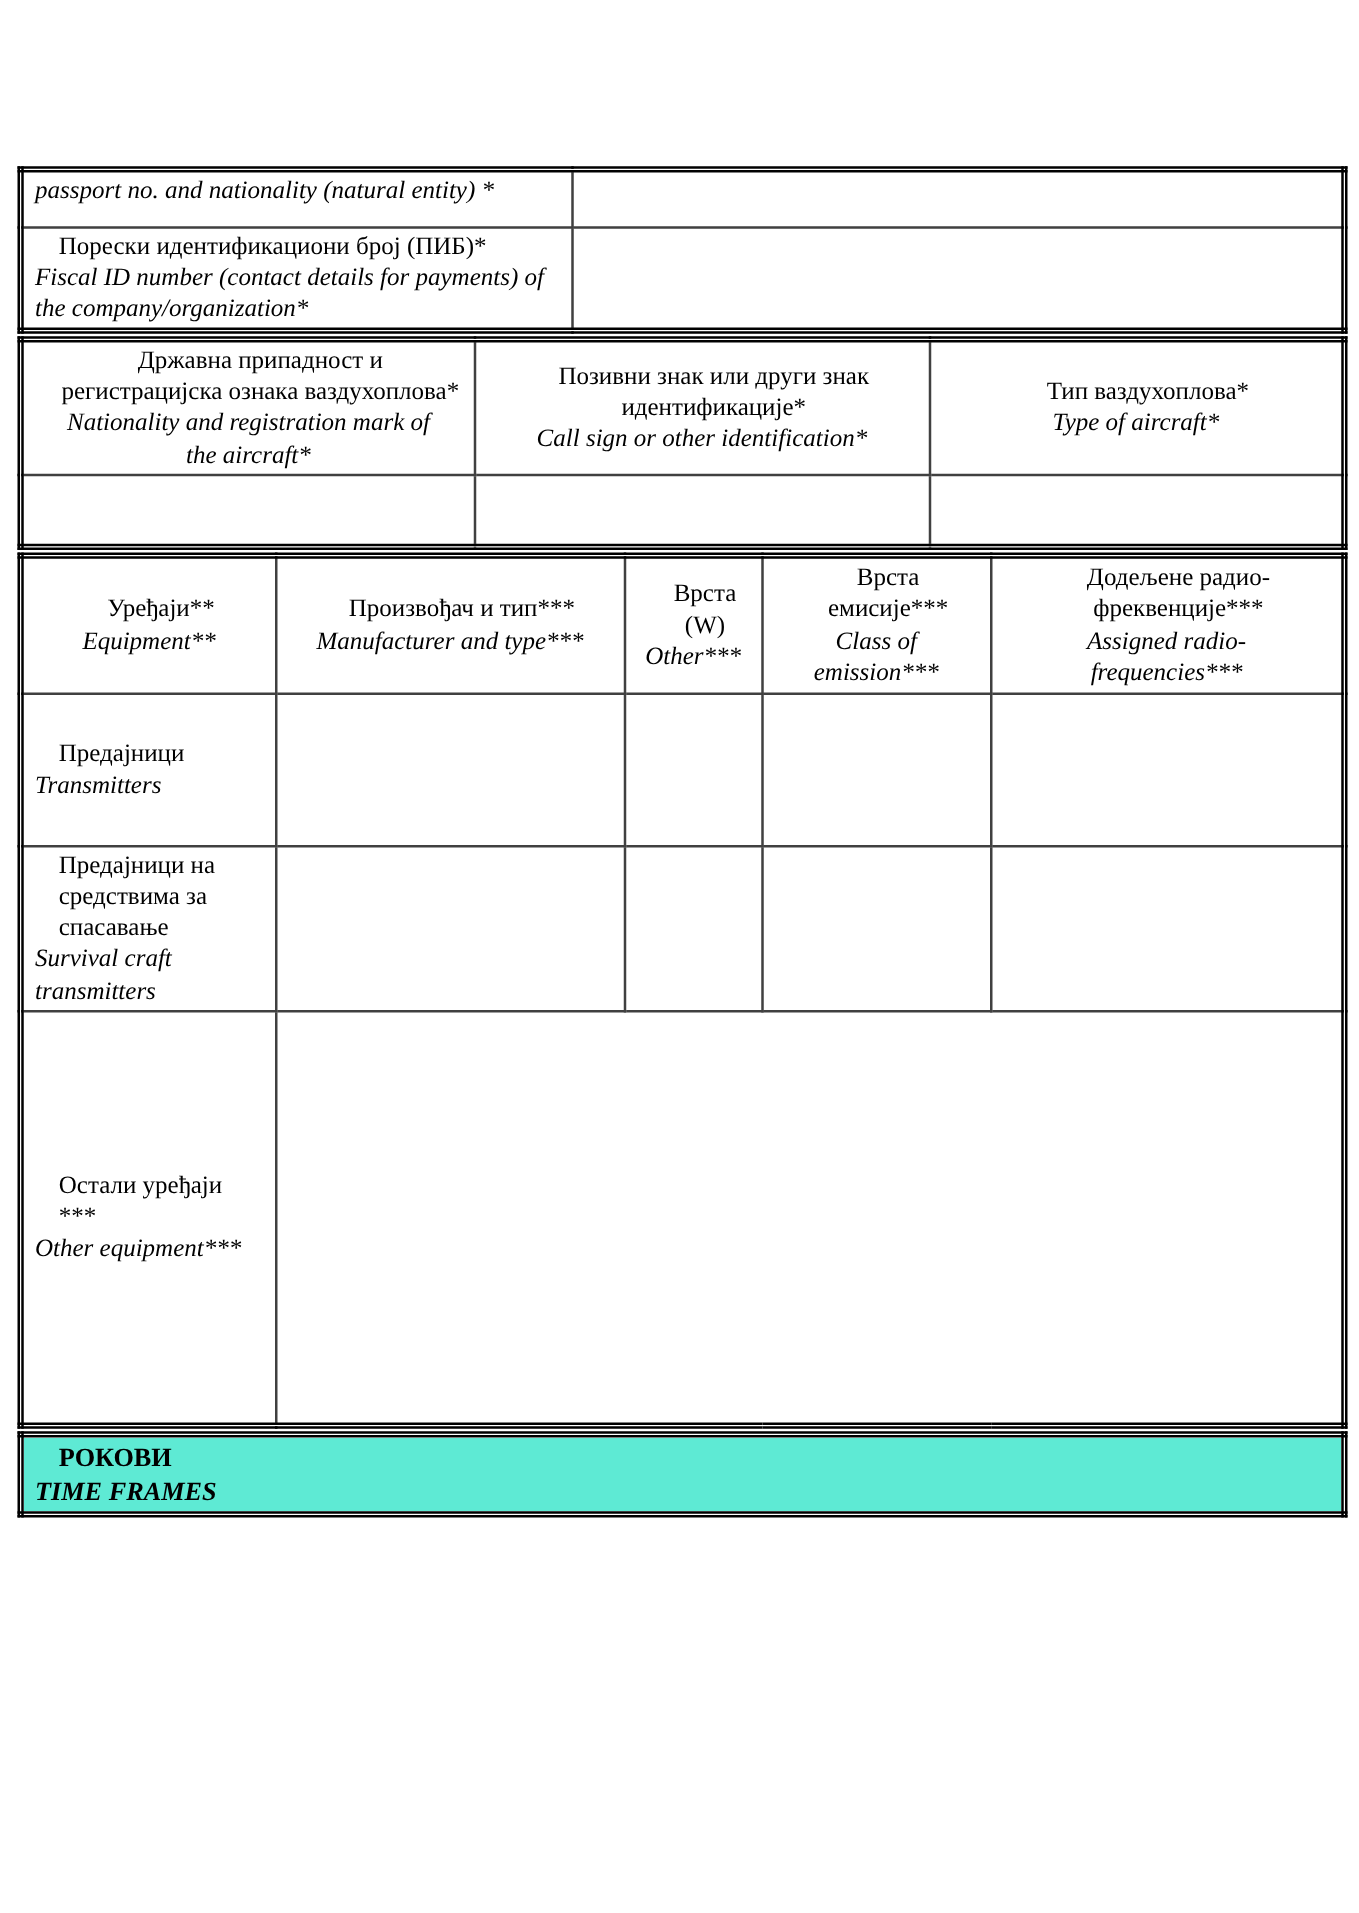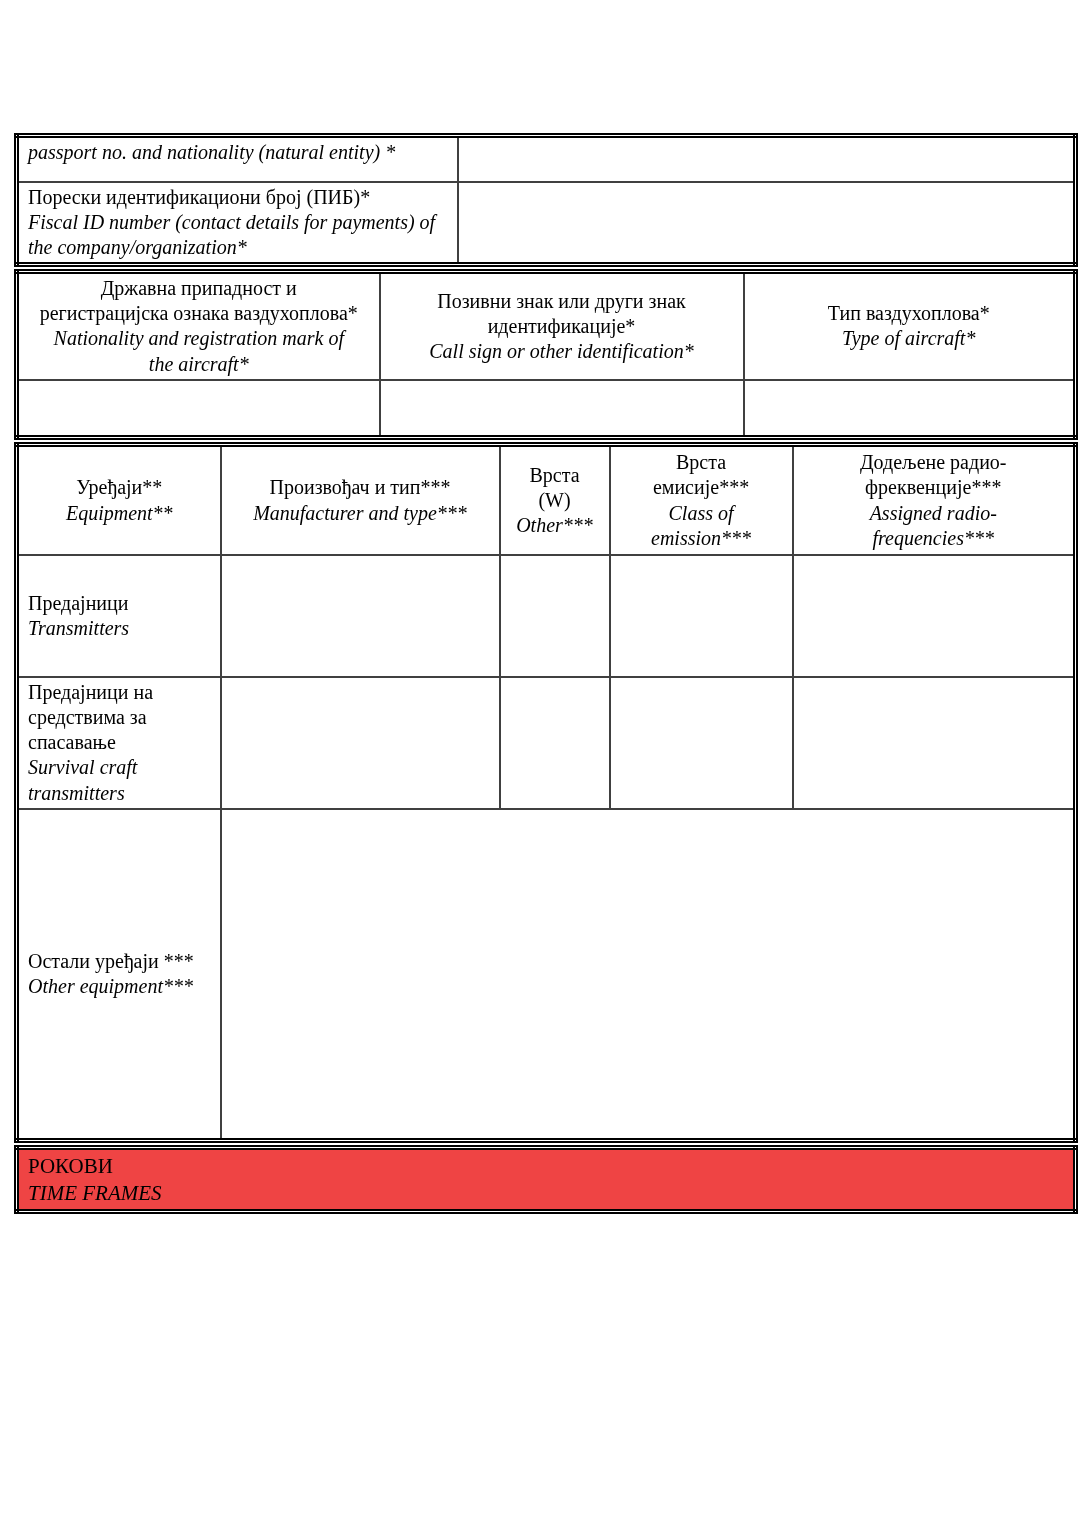--- a/index.html
+++ b/index.html
@@ -32,31 +32,31 @@
   table.form-table {
     border: 5px double #000000;
   }
   td {
     padding: 2px 9px;
     font-size: 20px;
     line-height: 1.26;
     vertical-align: top;
     overflow: hidden;
   }
-  .sr { display: block; font-style: normal; }
+  .sr { display: block; font-style: normal; margin-left: 19px; }
   .en { display: block; font-style: italic; }
   .center-cell {
     text-align: center;
     vertical-align: middle;
   }
   .center-cell .sr, .center-cell .en { white-space: pre-line; }
   .mid { vertical-align: middle; }
   .footer-bar td {
-    background: #ef4444;
-    font-weight: normal;
+    background: #5eead4;
+    font-weight: bold;
     font-size: 21px;
     vertical-align: top;
     padding: 3px 9px;
   }
   .footer-bar .en { font-style: italic; }
 </style>
 </head>
 <body>
 
 <div class="page">

